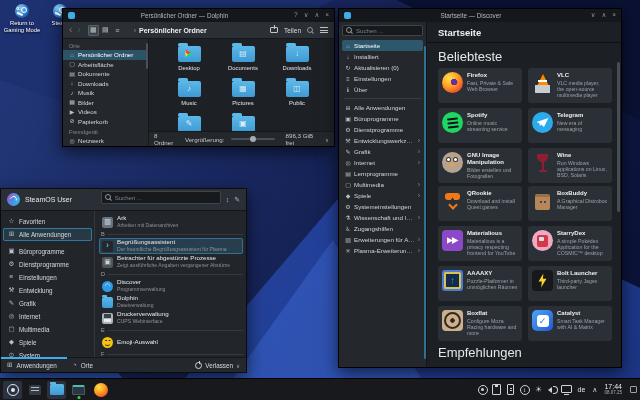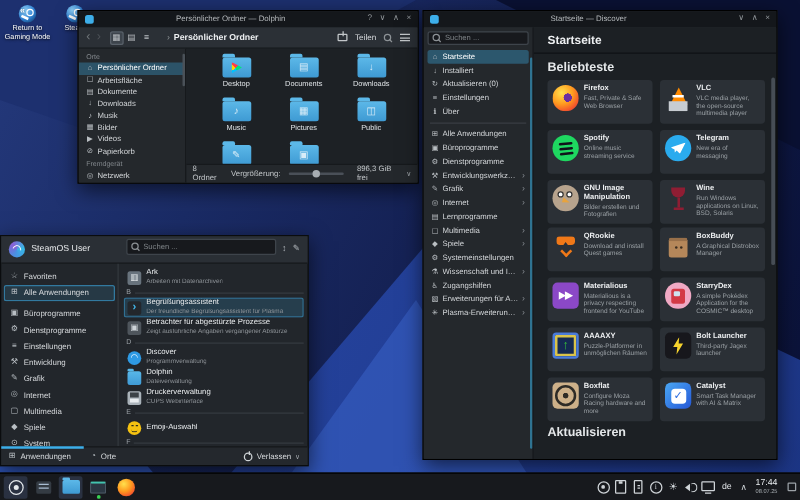--- a/index.html
+++ b/index.html
@@ -86,21 +86,21 @@
   .dsc-item .gi{font-size:6px;width:6px;flex:none;color:#b9bec2;text-align:center}
   .dsc-item .lab{flex:1;overflow:hidden;text-overflow:ellipsis}
   .dsc-item.sel{background:rgba(61,174,233,.35);color:#fff}
   .dsc-item .sub{color:#868b90;font-size:7px;flex:none}
   .dsc-sep{height:1px;background:#383d43;margin:3px 2px}
   .dsc-main{flex:1;display:flex;flex-direction:column;background:#1c2024;position:relative;overflow:hidden;min-width:0}
   .dsc-main::after{content:"";position:absolute;right:1px;top:40px;width:3px;height:150px;background:#464d55;border-radius:1.5px}
   .dsc-phead{padding:5px 0 4px 11px;border-bottom:1px solid #0e1114;flex:none}
   .dsc-ptitle{font-size:9.5px;font-weight:bold;color:#eef0f2}
   .dsc-scroll{flex:1;padding:2px 12px 0 11px;overflow:hidden}
-  .dsc-h{font-size:10px;font-weight:bold;color:#e4e7e9;margin:4px 0}
+  .dsc-h{font-size:13px;font-weight:normal;color:#e4e7e9;margin:4px 0}
   .cards{display:grid;grid-template-columns:84px 84px;gap:5px 6px;margin-bottom:3px}
   .card{height:35px;background:#2b3036;border-radius:3px;padding:4px;display:flex;gap:4px;overflow:hidden}
   .ctx{min-width:0}
   .cname{font-size:6px;font-weight:bold;color:#edeff1;line-height:1.15}
   .cdesc{font-size:5.2px;color:#9aa0a5;line-height:1.2;margin-top:1px}
 
   
   .ai{width:21px;height:21px;border-radius:4px;flex:none;position:relative;display:flex;align-items:center;justify-content:center;overflow:hidden}
   .ai-firefox{border-radius:50%;background:radial-gradient(circle at 58% 48%,#6a2ea0 0 20%,rgba(0,0,0,0) 21%),radial-gradient(circle at 35% 30%,#ffe14d,#ff9a1f 45%,#f4582a 72%,#b0315f 100%)}
   .ai-vlc{background:none}
@@ -578,21 +578,21 @@
                 </div>
               </div>
               <div class="card">
                 <div class="ai ai-catalyst"></div>
                 <div class="ctx">
                   <div class="cname">Catalyst</div>
                   <div class="cdesc">Smart Task Manager with AI &amp; Matrix</div>
                 </div>
               </div>
             </div>
-            <div class="dsc-h">Aktualisieren</div>
+            <div class="dsc-h">Empfehlungen</div>
           </div>
       </div>
     </div>
   </div>
 
   <div class="kickoff">
     <div class="ko-head">
       <span class="ava"></span>
       <span class="ko-user">SteamOS User</span>
       <div class="srch ko-srch">

